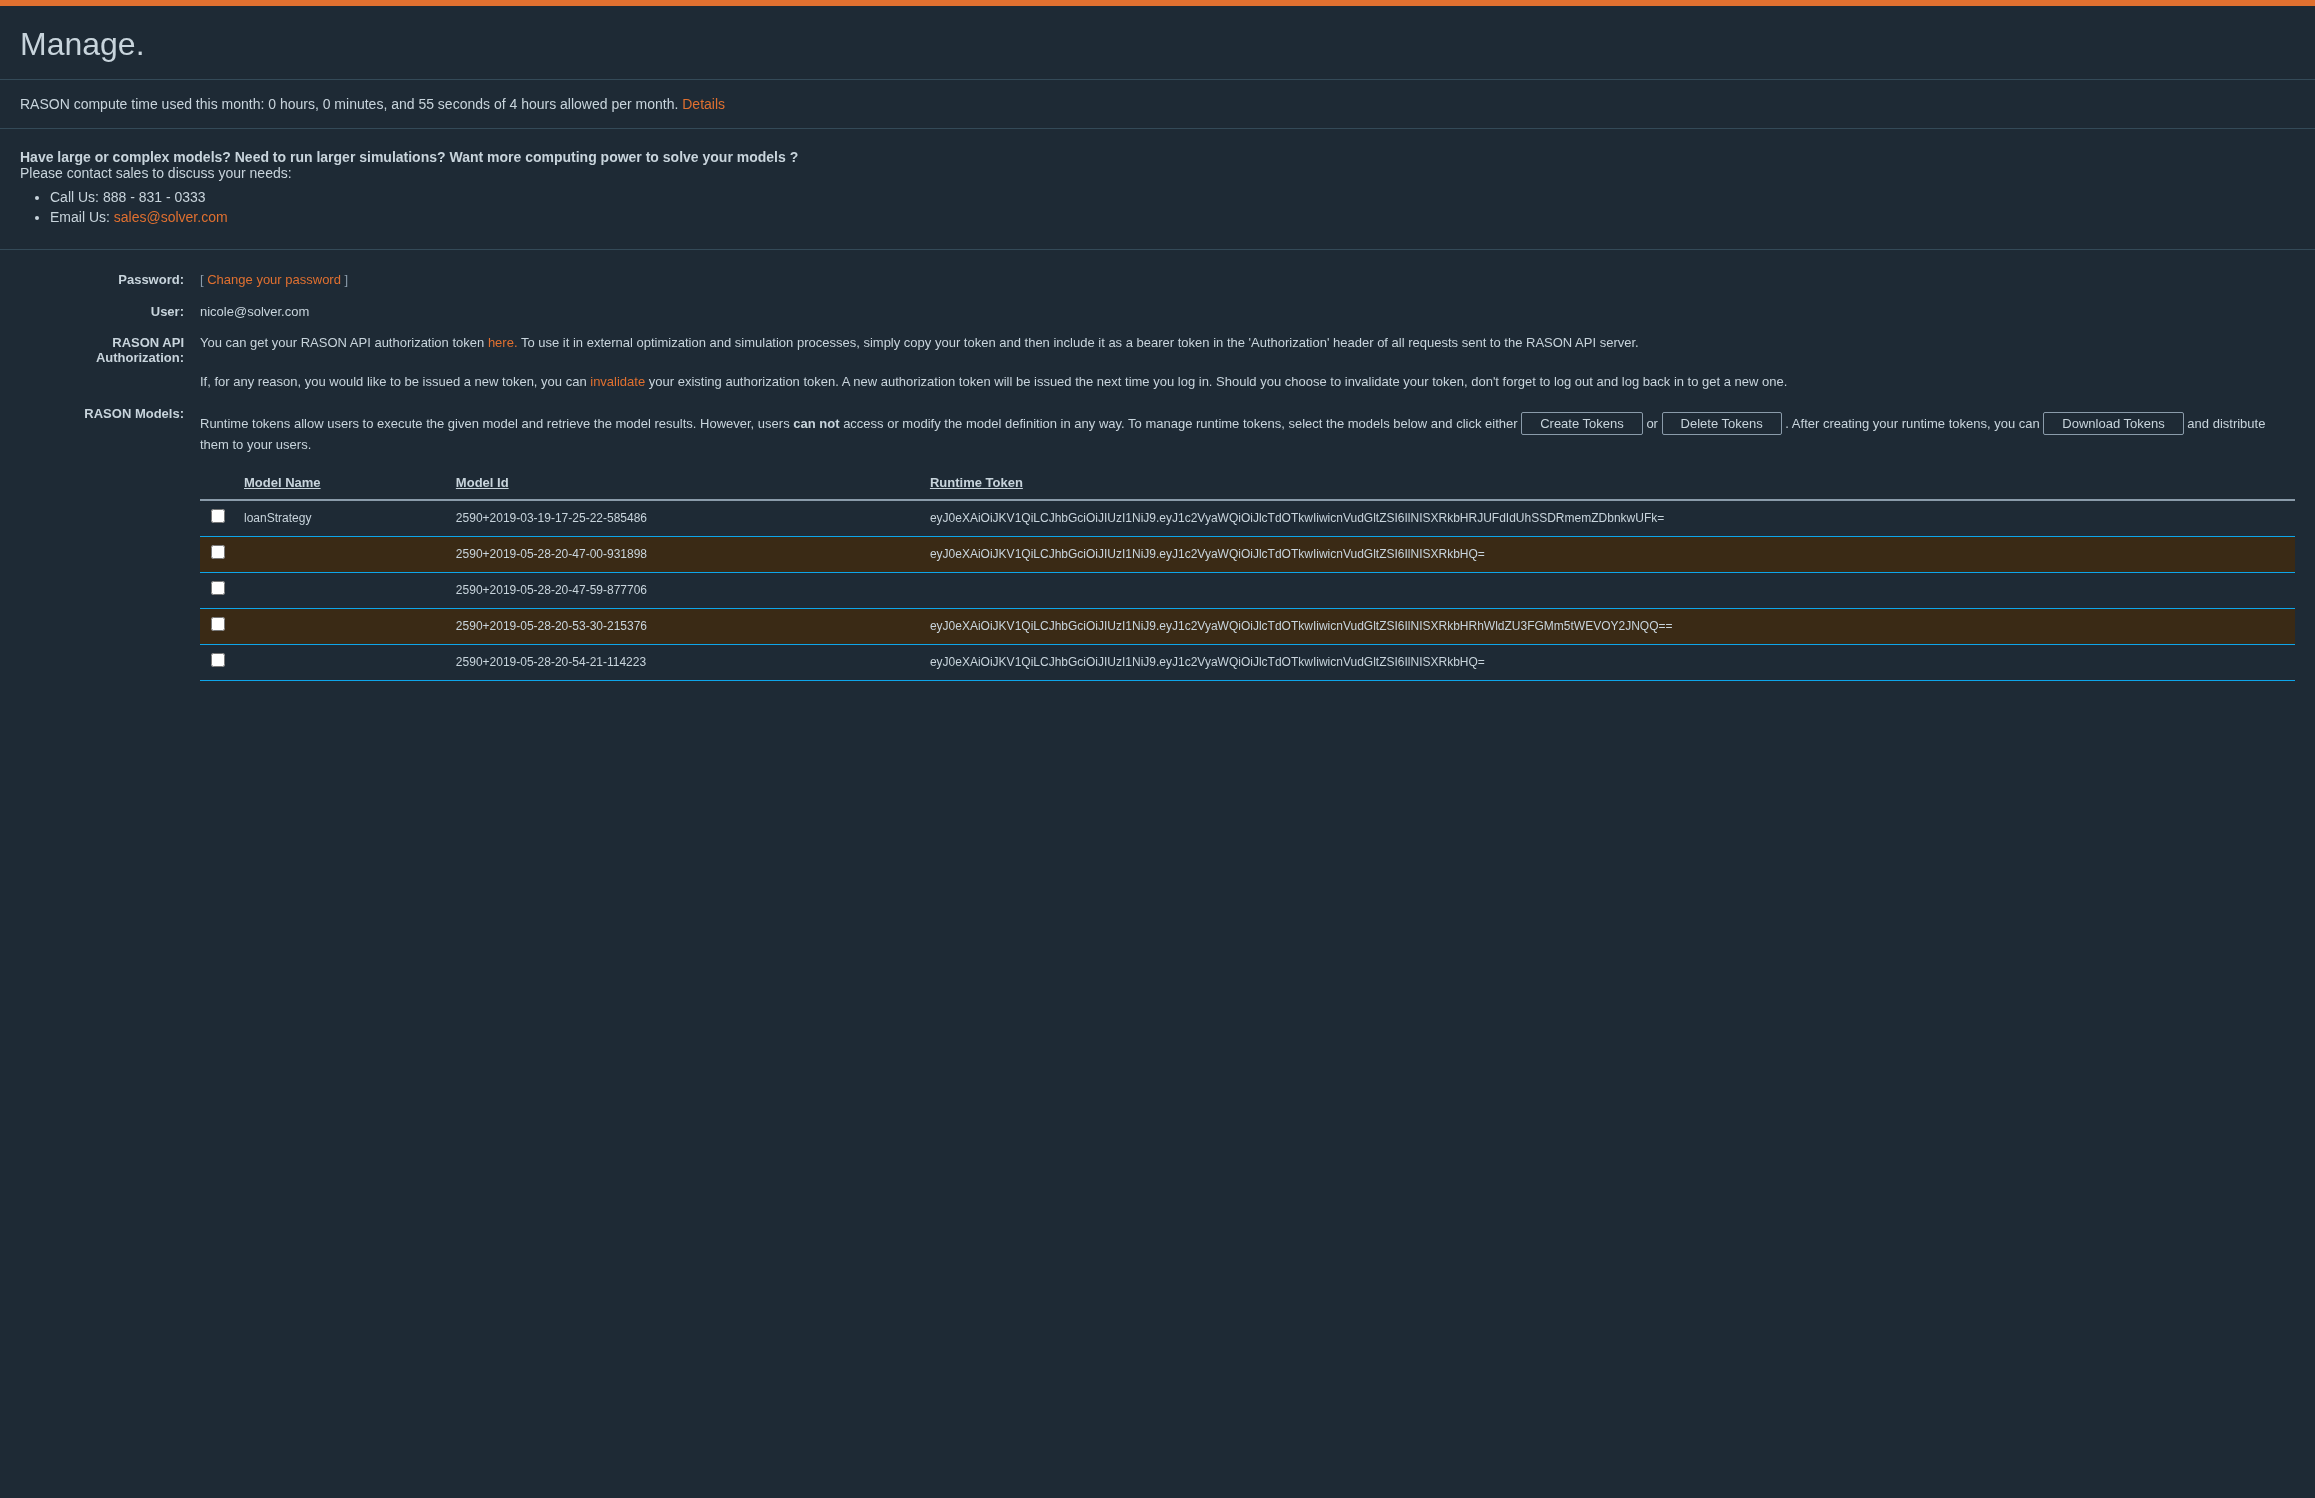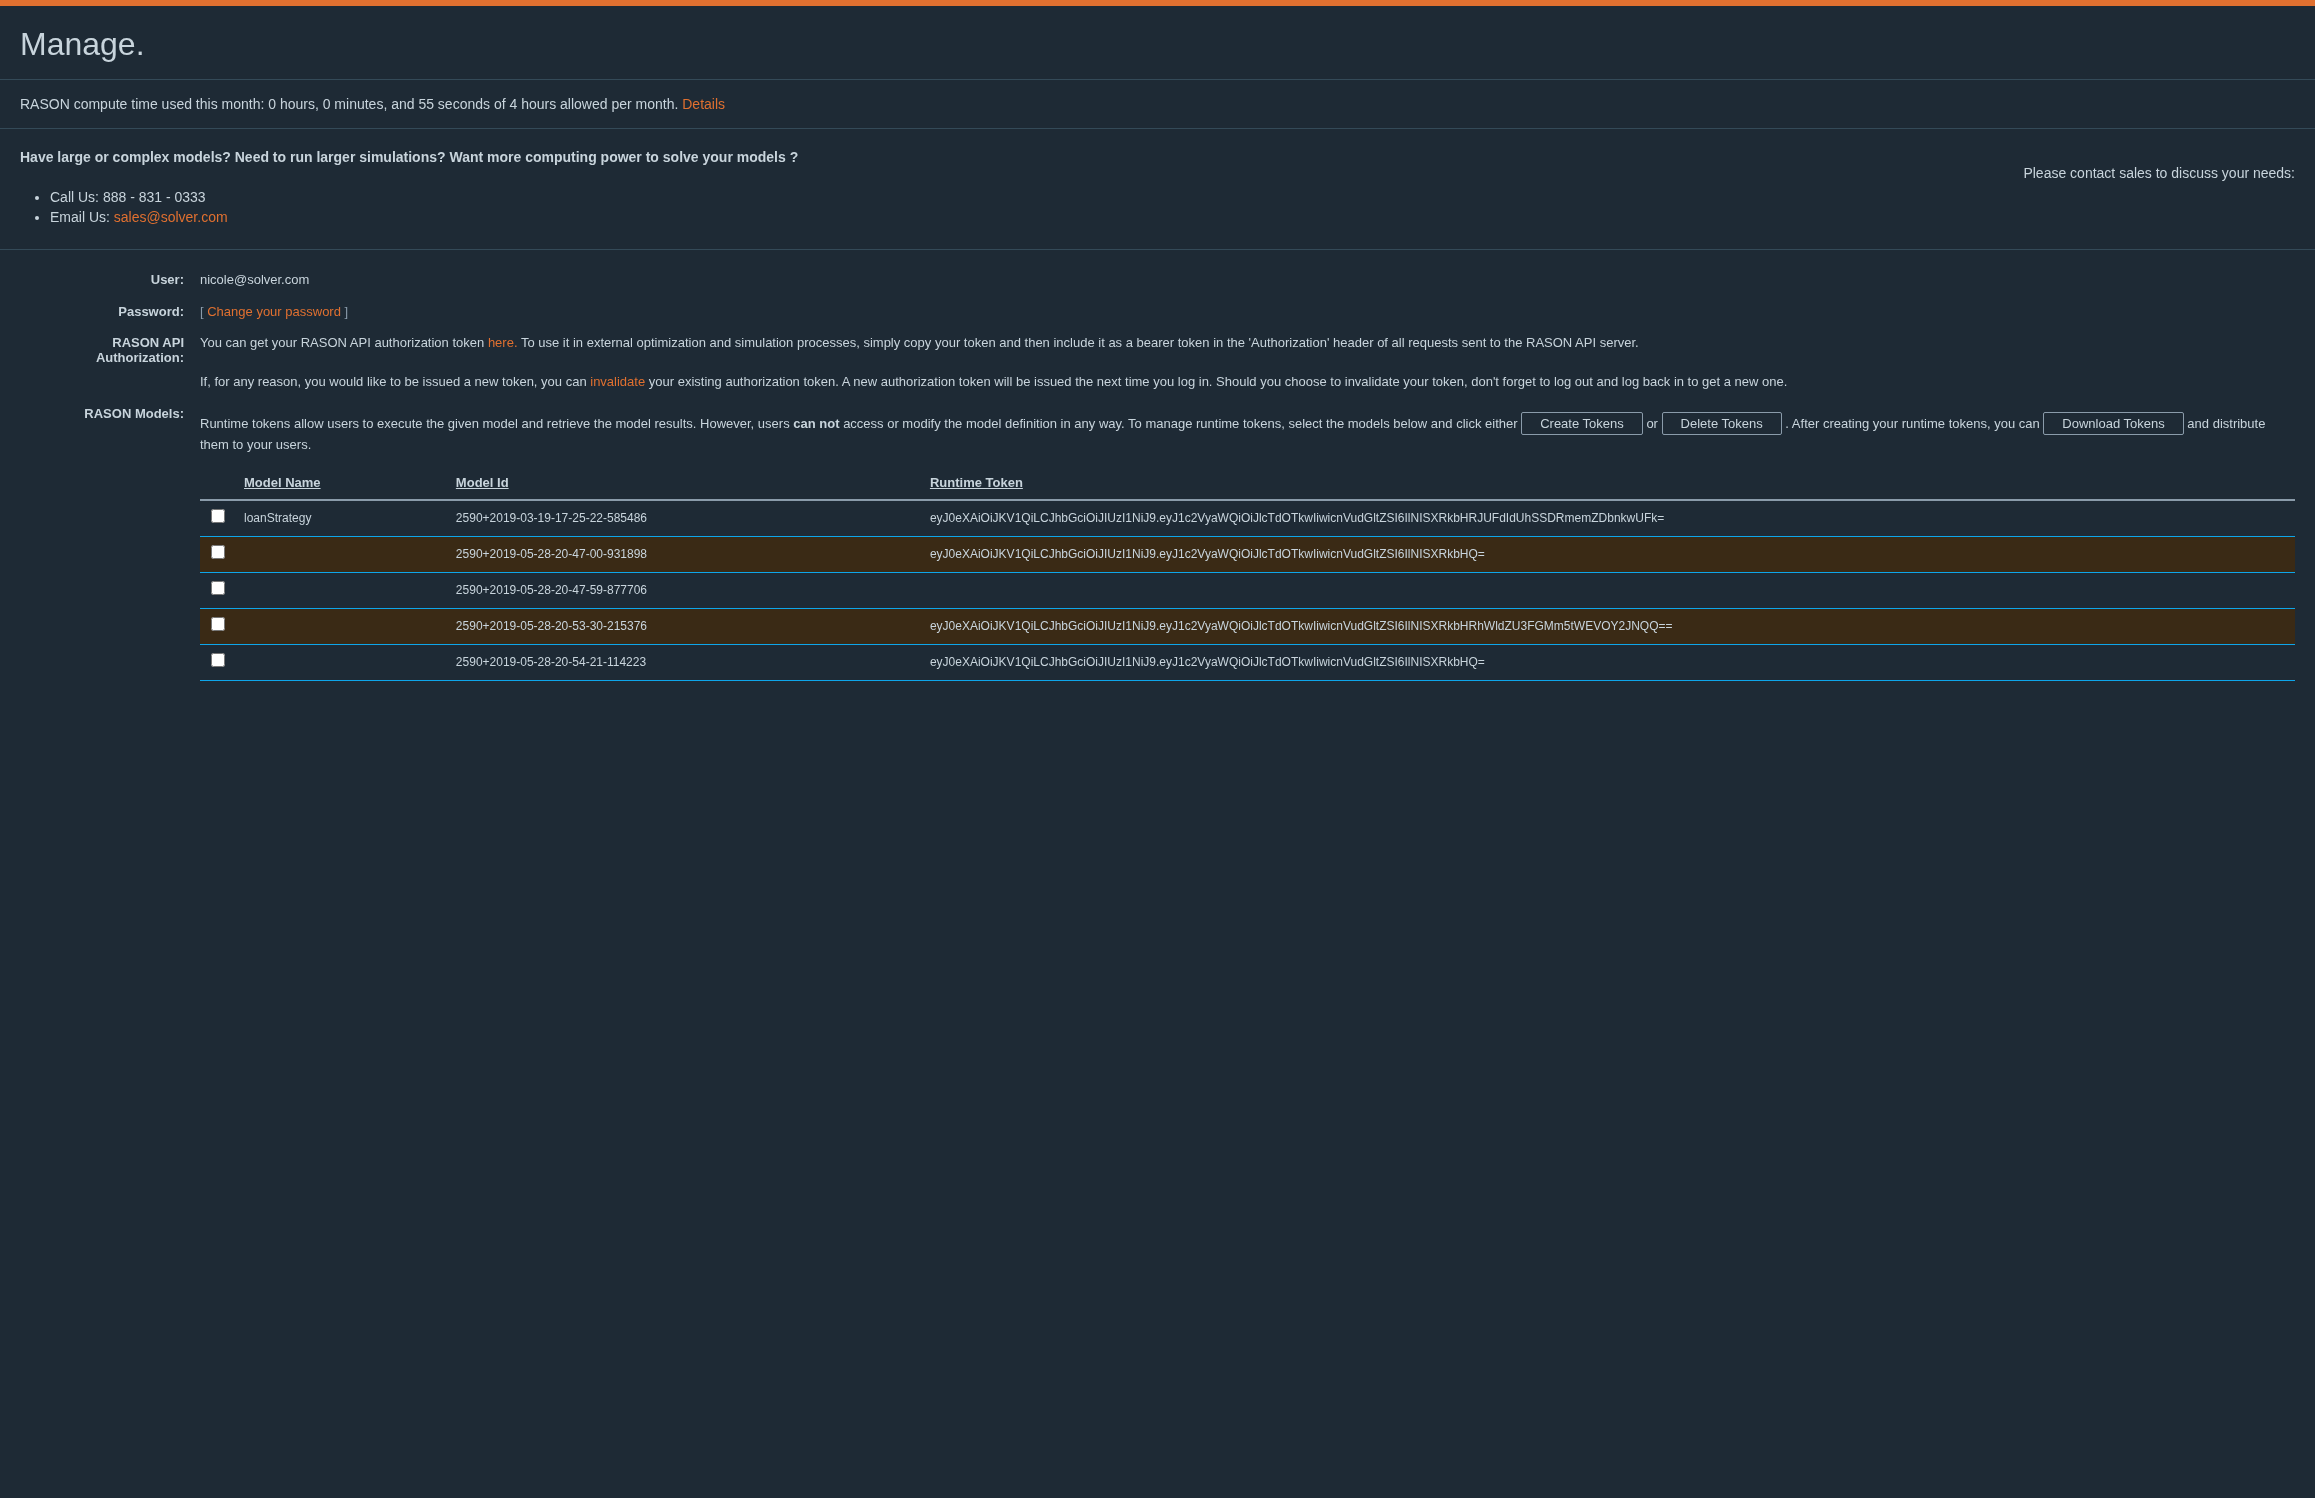--- a/index.html
+++ b/index.html
@@ -47,21 +47,20 @@
     .upsell-title {
       font-weight: bold;
       color: #c8d4dc;
       margin-bottom: 0;
       font-size: 14px;
     }
 
     .upsell-contact {
       margin-bottom: 8px;
       color: #c8d4dc;
-      text-align: right;
     }
 
     .upsell-list {
       list-style: disc;
       padding-left: 30px;
       color: #c8d4dc;
     }
 
     .upsell-list li {
       margin-bottom: 4px;
@@ -231,29 +230,29 @@
       <a href="#">sales@solver.com</a>
     </li>
   </ul>
 </div>
 
 <div class="account-section">
 
   <div class="settings-table">
 
     <div class="settings-row">
-      <div class="settings-label">User:</div>
-      <div class="settings-value">nicole@solver.com</div>
-    </div>
-
-    <div class="settings-row">
       <div class="settings-label">Password:</div>
       <div class="settings-value">
         <span class="bracket-link">[ </span><a href="#">Change your password</a><span class="bracket-link"> ]</span>
       </div>
+    </div>
+
+    <div class="settings-row">
+      <div class="settings-label">User:</div>
+      <div class="settings-value">nicole@solver.com</div>
     </div>
 
     <div class="settings-row">
       <div class="settings-label">
         <div>RASON API</div>
         <div>Authorization:</div>
       </div>
       <div class="settings-value">
         <span>You can get your RASON API authorization token</span>
         <a href="#">here.</a>

